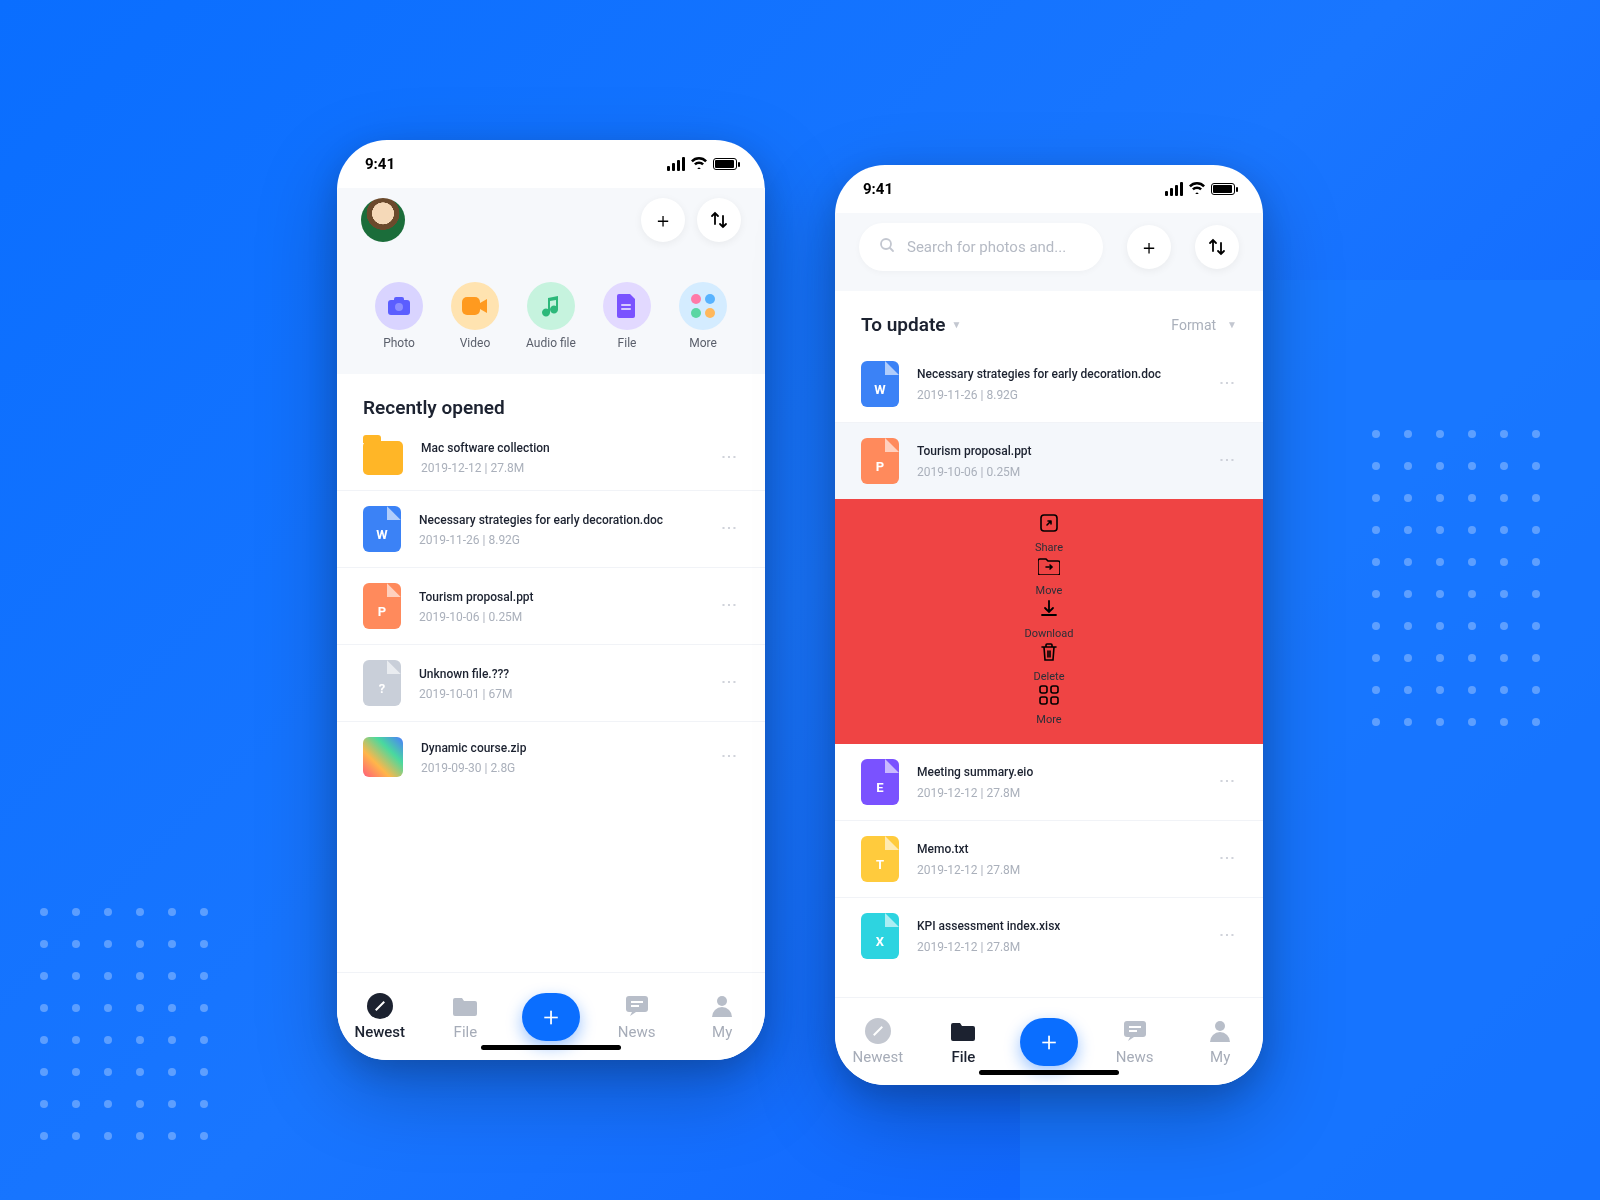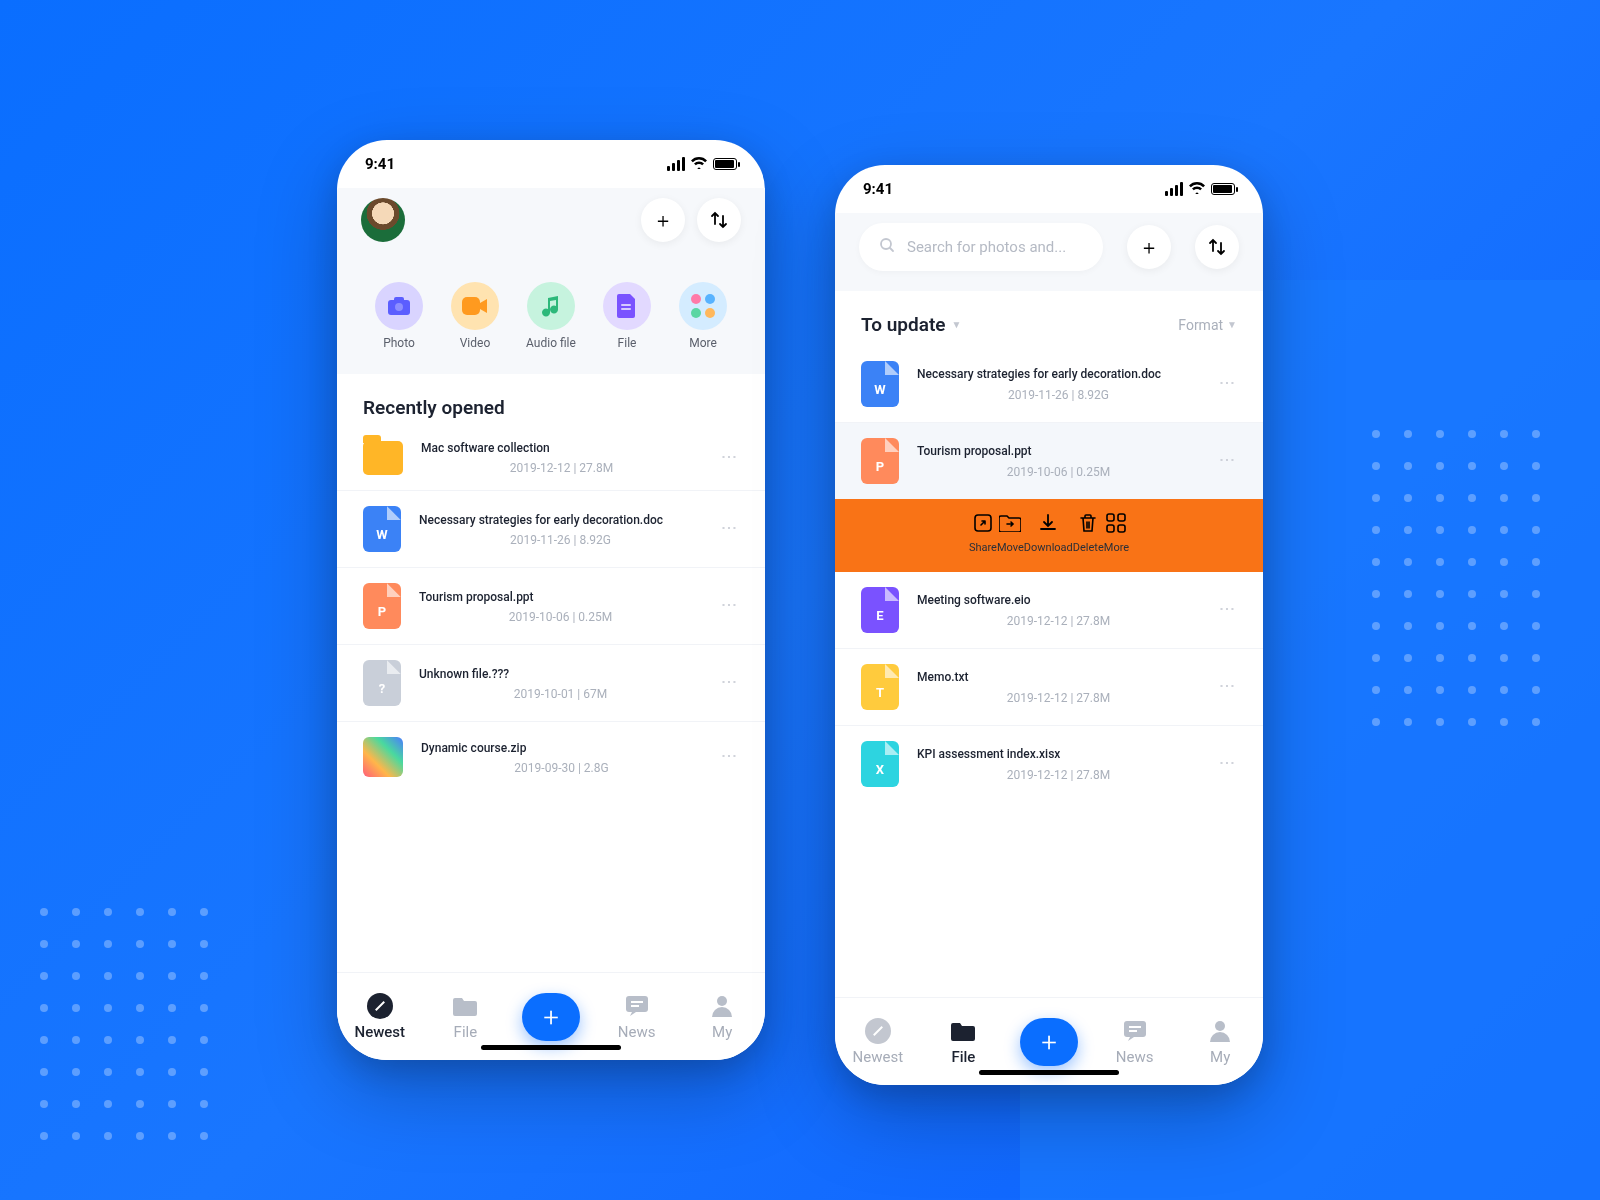--- a/index.html
+++ b/index.html
@@ -94,40 +94,40 @@
   .more-dots span { width:10px; height:10px; border-radius:50%; }
   .more-dots span:nth-child(1){background:#ff7aa8;}
   .more-dots span:nth-child(2){background:#58b3ff;}
   .more-dots span:nth-child(3){background:#5bd6a3;}
   .more-dots span:nth-child(4){background:#ffb85c;}
 
   .content { flex:1; overflow:hidden; background:#fff; padding: 22px 0 0; }
   .sec-title { font-size:19px; font-weight:600; color:#1c2230; padding:0 26px 6px; }
   .sec-head { display:flex; justify-content:space-between; align-items:center; padding:0 26px 10px;}
   .sec-head-left { font-size:19px; font-weight:600; color:#1c2230; display:flex; align-items:center; gap:6px;}
-  .sec-head-right { font-size:14px; color:#aab0bb; display:flex; align-items:center; gap:4px;}
+  .sec-head-right { font-size:14px; color:#aab0bb; display:flex; align-items:center; gap:11px;}
   .caret { font-size:10px; color:#c3c7d0; }
 
   .file-item { display:flex; align-items:center; padding:15px 26px; border-bottom:1px solid #f1f3f7; gap:18px; position:relative;}
   .file-item:last-child { border-bottom:none; }
   .file-item.selected { background:#f4f7fb; border-bottom:none; }
   .file-ic { width:38px; height:46px; border-radius:6px; position:relative; flex-shrink:0;}
   .file-ic .corner { position:absolute; right:0; top:0; width:14px; height:14px; background:rgba(255,255,255,0.6); clip-path: polygon(0 0, 100% 100%, 0 100%); }
   .file-ic .lbl { position:absolute; left:0; right:0; bottom:10px; text-align:center; font-size:13px; font-weight:700; color:#fff; }
   .file-ic.folder { width:40px; height:34px; border-radius:5px; background:#ffb627; }
   .file-ic.folder::before { content:""; position:absolute; top:-6px; left:0; width:18px; height:8px; background:#ffb627; border-radius:3px 3px 0 0;}
   .file-ic.doc { background:#3b82f6; } .file-ic.ppt { background:#ff8a5c; }
   .file-ic.unk { background:#c9cfd9; } .file-ic.zip { background:linear-gradient(45deg,#ff5c7a,#ffb64a,#4ad99e,#4a7bff); width:40px;height:40px;}
   .file-ic.eio { background:#7a52ff; } .file-ic.txt { background:#ffcb3d; } .file-ic.xlsx { background:#2dd4e0; }
   .file-main { flex:1; min-width:0; }
   .file-name { font-size:12px; font-weight:500; color:#1c2230; line-height:1.35; }
-  .file-meta { font-size:12px; color:#aab0bb; margin-top:5px;text-align:center; }
+  .file-meta { font-size:12px; color:#aab0bb; margin-top:5px; }
   .file-dots { color:#c3c7d0; font-size:16px; writing-mode:vertical-rl; letter-spacing:2px;}
 
-  .action-row { display:flex; justify-content:center; padding:12px 30px 18px; background:#f97316;}
+  .action-row { display:flex; justify-content:space-between; padding:12px 30px 18px; background:#ef4444;flex-direction:column;}
   .action { display:flex; flex-direction:column; align-items:center; gap:6px; }
   .action-ic { width:24px; height:24px; display:flex; align-items:center; justify-content:center; font-size:19px; }
   .action-lbl { font-size:11px; color:#2b2f38; }
 
   .tabbar { height:88px; display:flex; align-items:center; justify-content:space-around; border-top:1px solid #f1f3f7; background:#fff; position:relative;}
   .tab { display:flex; flex-direction:column; align-items:center; gap:4px; width:60px;}
   .tab-ic { width:26px; height:26px; display:flex; align-items:center; justify-content:center; font-size:20px; color:#b8bec9;}
   .tab-ic.active { color:#1c2230; }
   .tab-lbl { font-size:15px; color:#a6acb8; }
   .tab-lbl.active { color:#1c2230; font-weight:500;}
@@ -557,21 +557,21 @@
               </div>
               <div class="action-lbl">More</div>
             </div>
           </div>
           <div class="file-item">
             <div class="file-ic eio">
               <div class="corner"></div>
               <div class="lbl">E</div>
             </div>
             <div class="file-main">
-              <div class="file-name">Meeting software.eio</div>
+              <div class="file-name">Meeting summary.eio</div>
               <div class="file-meta">2019-12-12  |  27.8M</div>
             </div>
             <div class="file-dots">⋮</div>
           </div>
           <div class="file-item">
             <div class="file-ic txt">
               <div class="corner"></div>
               <div class="lbl">T</div>
             </div>
             <div class="file-main">

